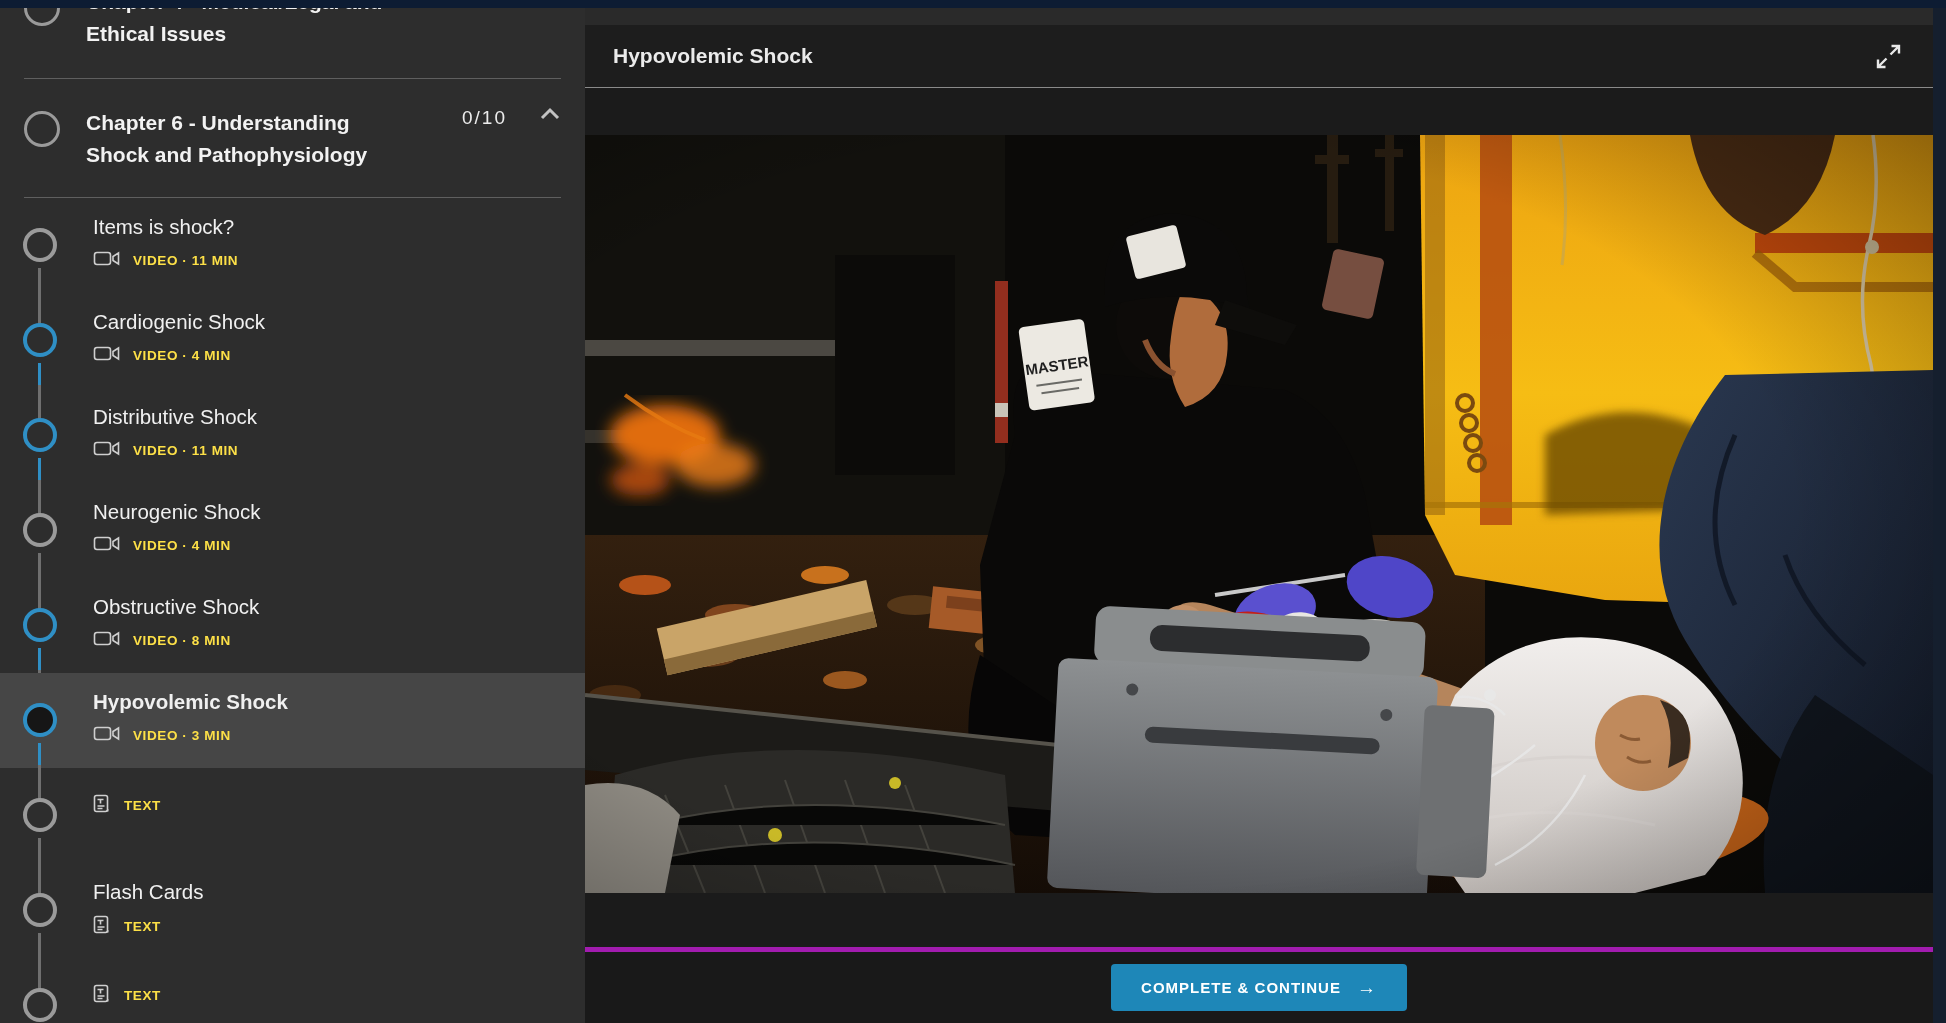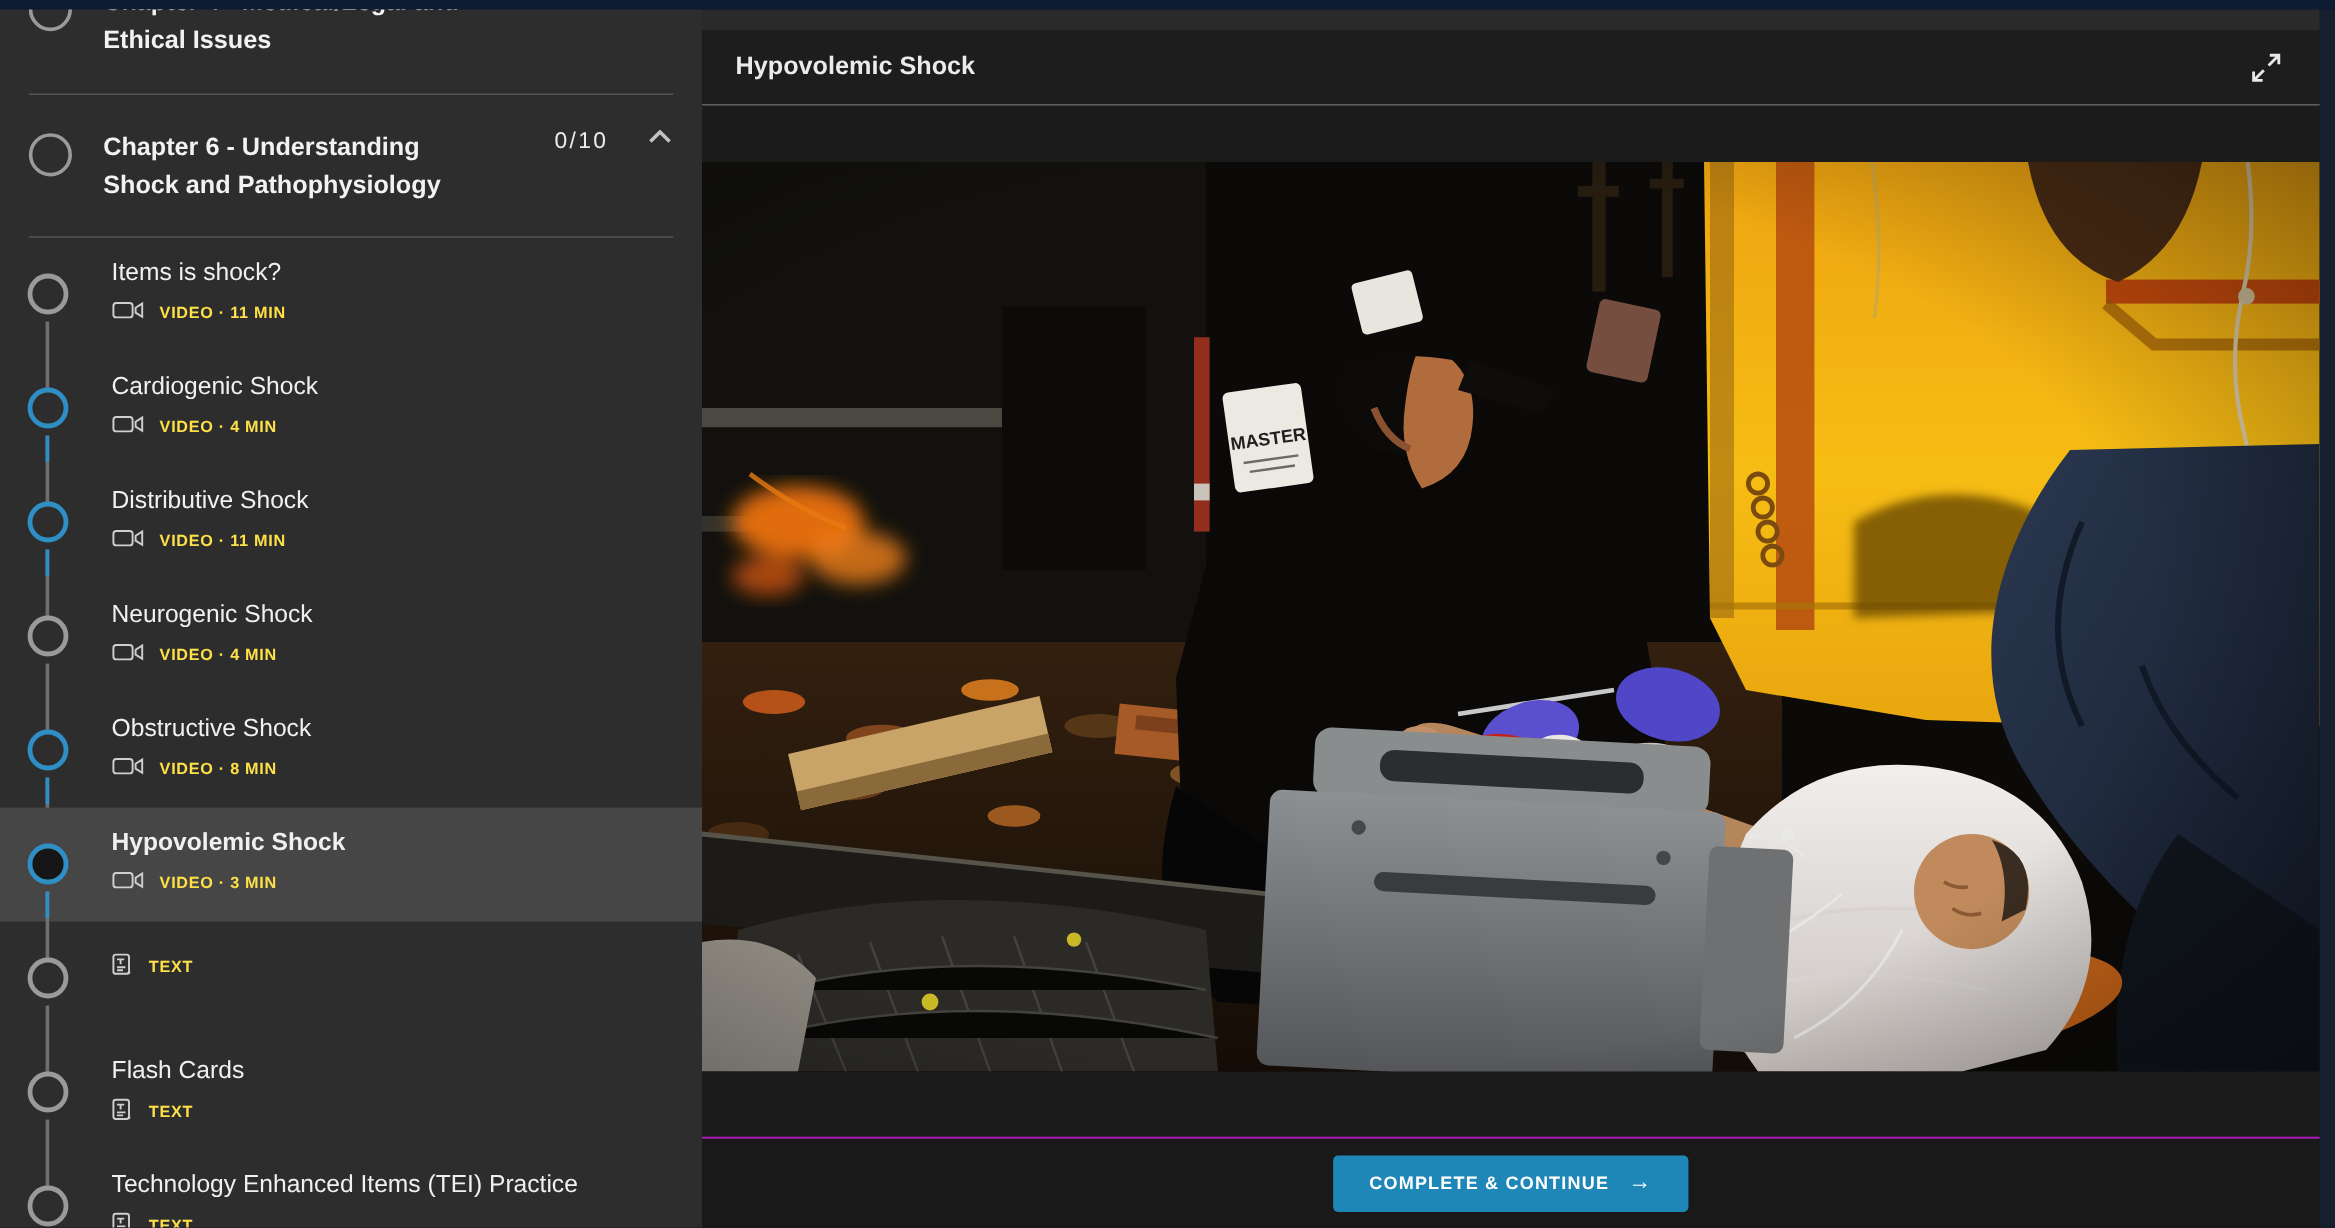--- a/index.html
+++ b/index.html
@@ -49,21 +49,21 @@
            display:flex; flex-direction:column; }
   .lesson-header { height:63px; display:flex; align-items:center; padding:0 28px;
                    border-bottom:1px solid #8a8a8a; flex:none; }
   .lesson-header h1 { font-size:21px; font-weight:700; color:#ebebeb; }
   .expand-btn { margin-left:auto; width:34px; height:34px; background:none; border:none; cursor:pointer;
                 display:flex; align-items:center; justify-content:center; }
   .expand-btn svg { stroke:#e8e8e8; stroke-width:2.4; fill:none; }
   .video-section { flex:1; position:relative; background:#1b1b1b; }
   .video-frame { position:absolute; left:0; top:47px; width:1348px; height:758px; cursor:pointer; }
   .video-frame svg { display:block; }
-  .lesson-footer { flex:none; height:76px; border-top:2px solid #a21caf; background:#191919;
+  .lesson-footer { flex:none; height:76px; border-top:5px solid #a21caf; background:#191919;
                    display:flex; align-items:center; justify-content:center; }
   .complete-btn { display:flex; align-items:center; gap:16px; background:#1e87b8; color:#fff;
                   border:none; border-radius:4px; padding:15px 30px; font-size:15px; font-weight:700;
                   letter-spacing:1px; cursor:pointer; font-family:"Liberation Sans", sans-serif; }
   .complete-btn .arrow { font-size:19px; font-weight:400; line-height:14px; }
 </style>
 </head>
 <body>
 
 <div class="topbar"></div>
@@ -244,21 +244,20 @@
               </svg>
         </span>
         <span>TEXT</span>
       </div>
     </div>
   </div>
       <div class="lesson text default">
 
     <span class="dot"></span>
     <div class="content">
-      <div class="ltitle">Technology Enhanced Items (TEI) Practice</div>
       <div class="meta">
 
         <span class="text-icon">
           <svg width="18" height="20" viewBox="0 0 18 20">
                 <rect x="1.5" y="1.5" width="13" height="16" rx="2"></rect>
                 <path d="M4.5 5.5 h6 M7.5 5.5 v4 M4.5 12 h7 M4.5 14.5 h5"></path>
                 <path d="M12 17.5 l3.5 -2.5 v2.5 z" fill="#cfcfcf" stroke="none"></path>
               </svg>
         </span>
         <span>TEXT</span>

